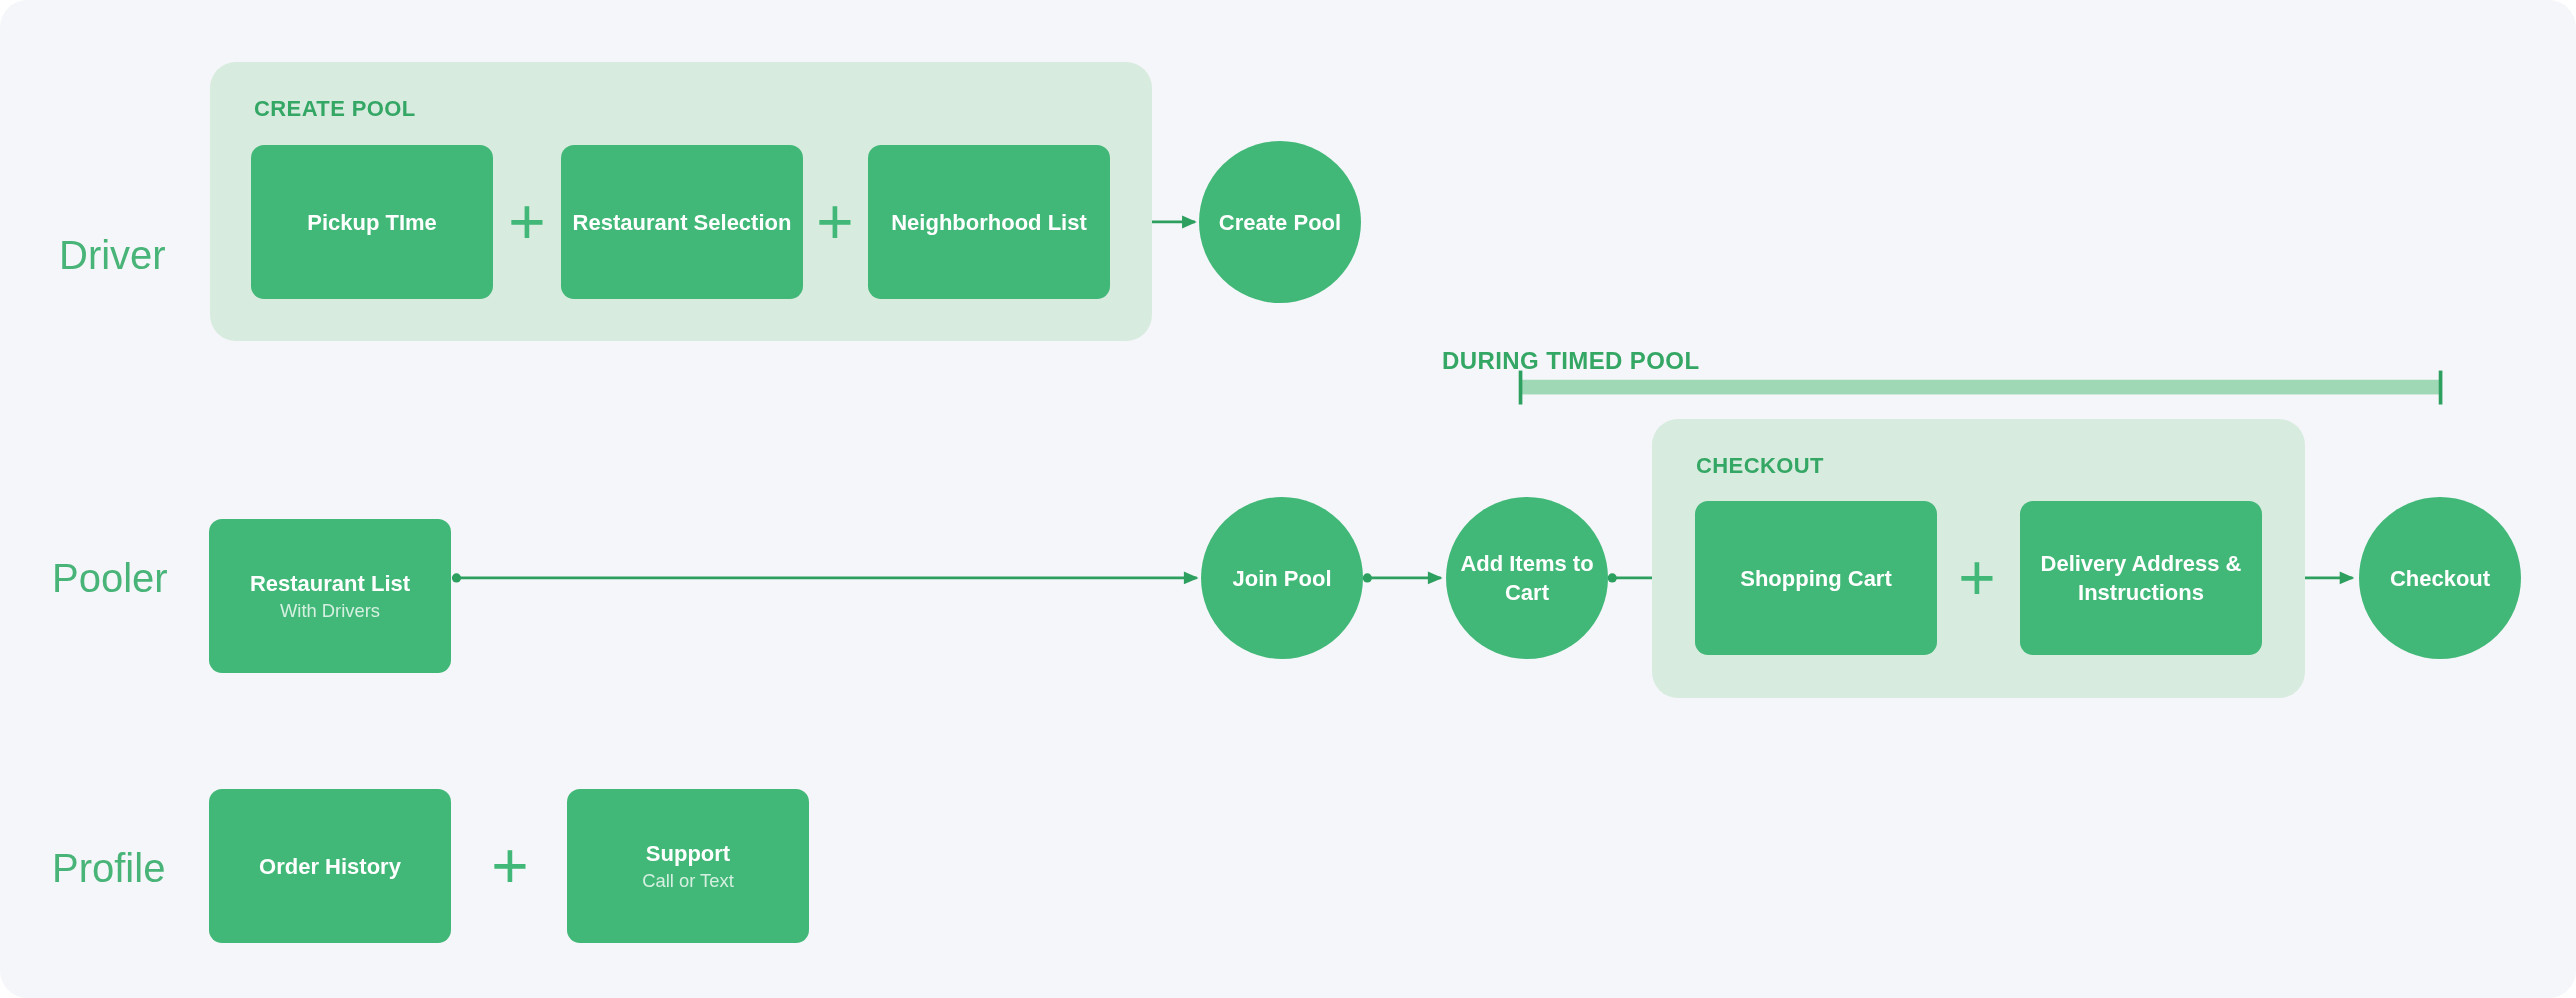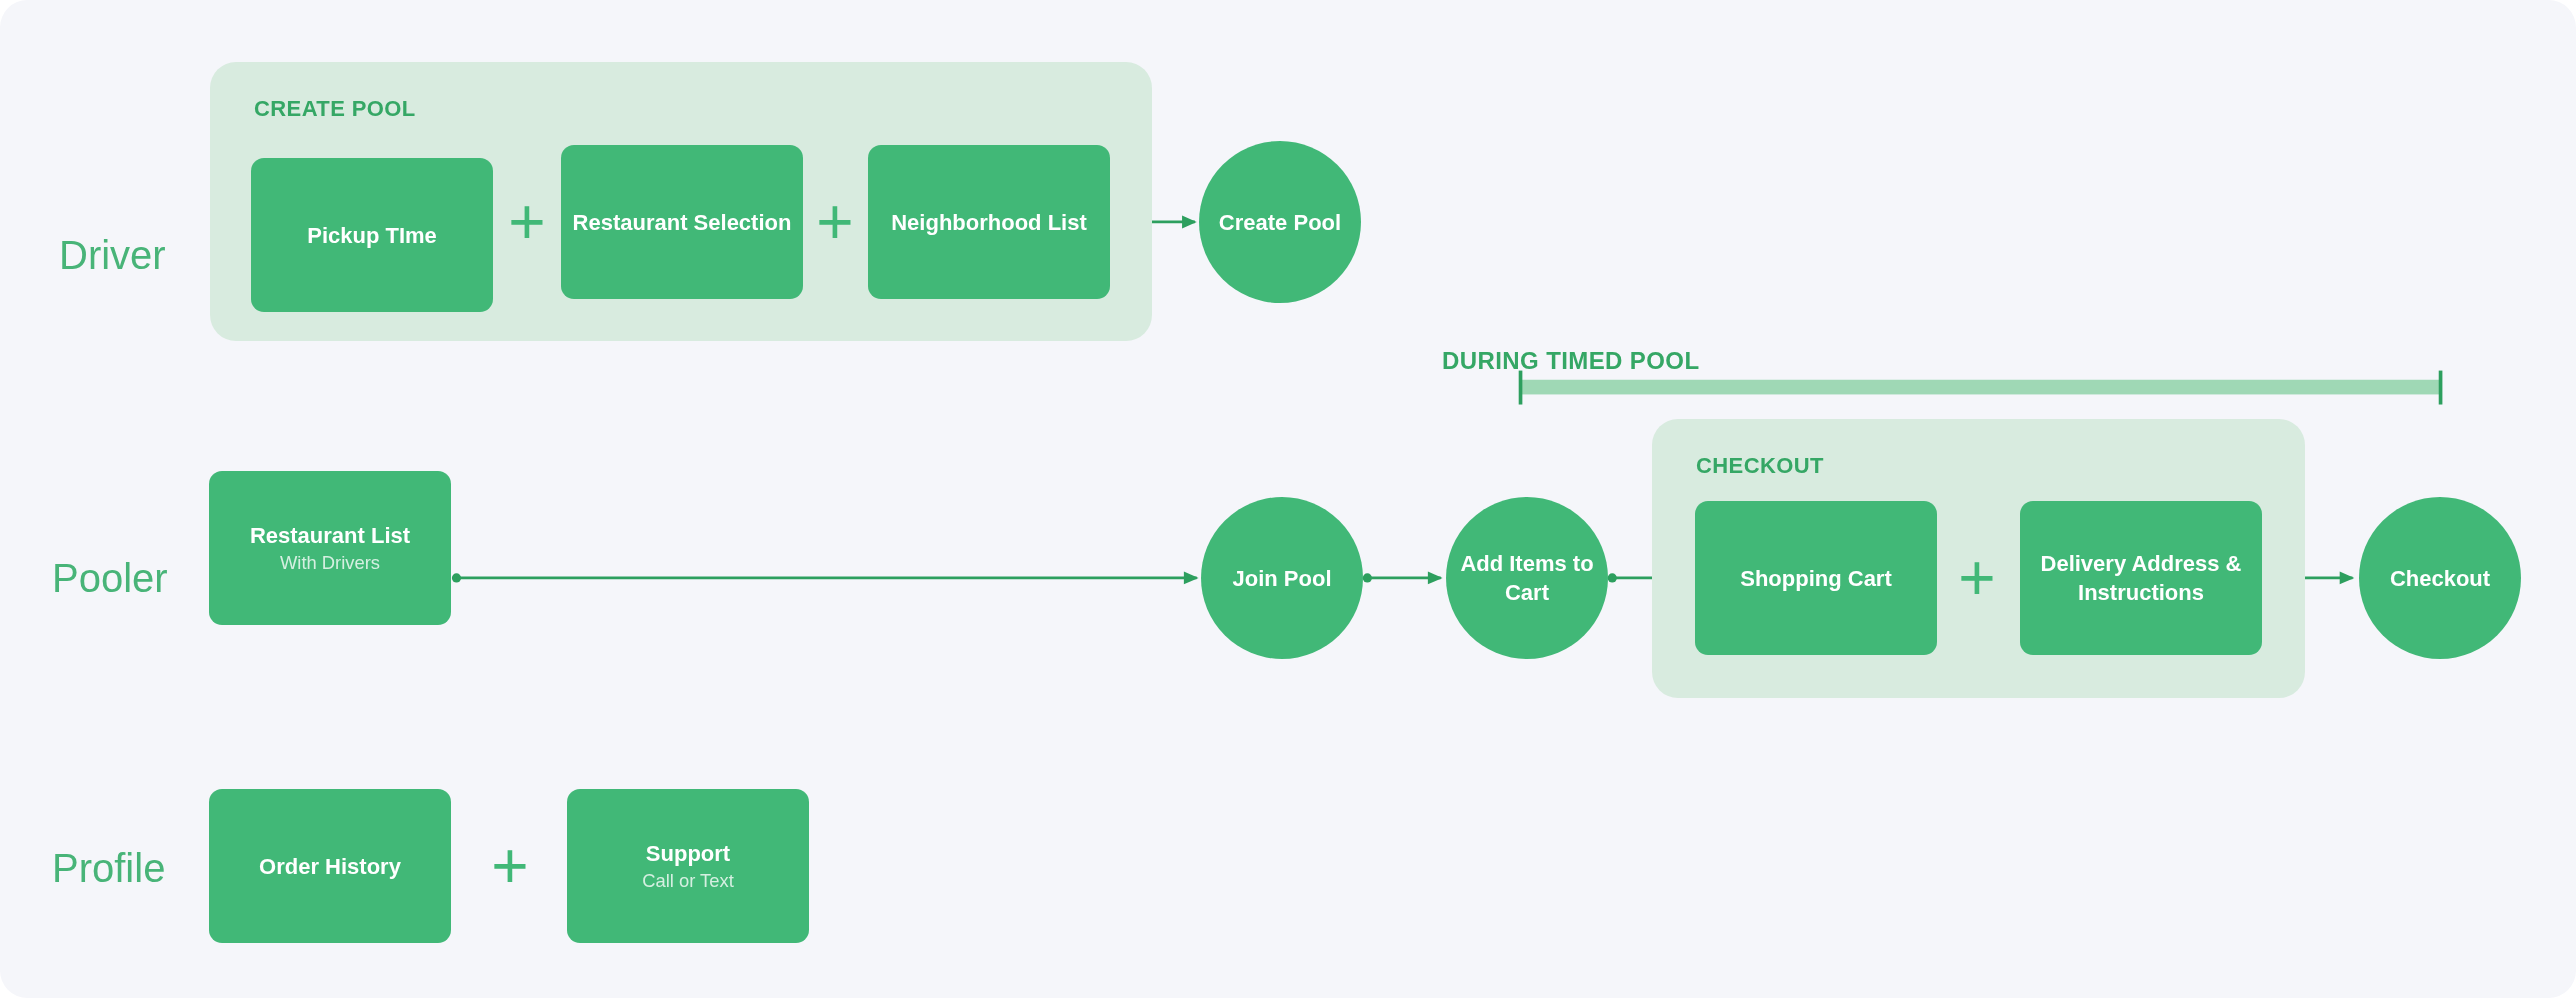--- a/index.html
+++ b/index.html
@@ -98,21 +98,21 @@
       <circle class="dot" cx="2470" cy="630" r="5"></circle>
       <line x1="2470" y1="630" x2="2564" y2="630" marker-end="url(#arrow)"></line>
     </g>
   </svg>
 
   <div class="row-label" style="left:59px;top:202px;margin-top:31px;">Driver</div>
 
   <div class="group" style="left:210px;top:62px;width:942px;height:279px;">
     <div class="group-label">CREATE POOL</div>
 
-    <div class="node-box" style="left:41px;top:83px;margin-top:13px;">
+    <div class="node-box" style="left:41px;top:83px;">
       <span class="node-title">Pickup TIme</span>
     </div>
 
     <span class="plus" style="left:317px;top:160px;">+</span>
 
     <div class="node-box" style="left:351px;top:83px;">
       <span class="node-title">Restaurant Selection</span>
     </div>
 
     <span class="plus" style="left:625px;top:160px;">+</span>
@@ -123,21 +123,21 @@
   </div>
 
   <div class="node-circle" style="left:1199px;top:141px;">
     <span class="node-title">Create Pool</span>
   </div>
 
   <div class="timeline-label" style="left:1442px;top:327px;">DURING TIMED POOL</div>
 
   <div class="row-label" style="left:52px;top:556px;">Pooler</div>
 
-  <div class="node-box" style="left:209px;top:471px;">
+  <div class="node-box" style="left:209px;top:519px;">
     <span class="node-title">Restaurant List</span>
     <span class="node-subtitle">With Drivers</span>
   </div>
 
   <div class="node-circle" style="left:1446px;top:497px;">
     <span class="node-title">Add Items to Cart</span>
   </div>
 
   <div class="node-circle" style="left:1201px;top:497px;">
     <span class="node-title">Join Pool</span>

